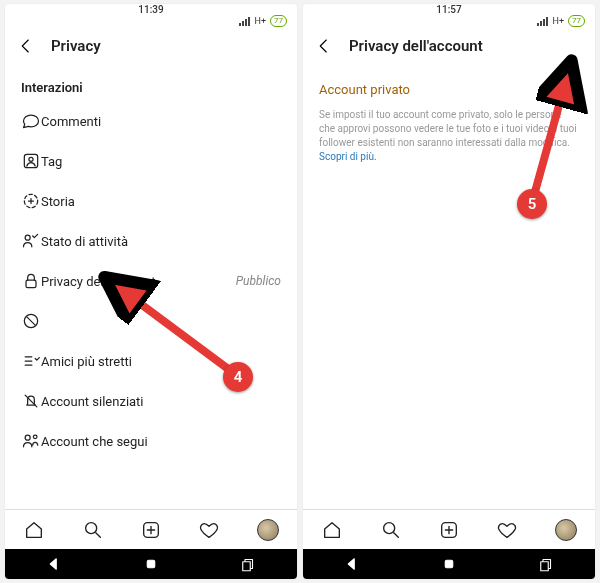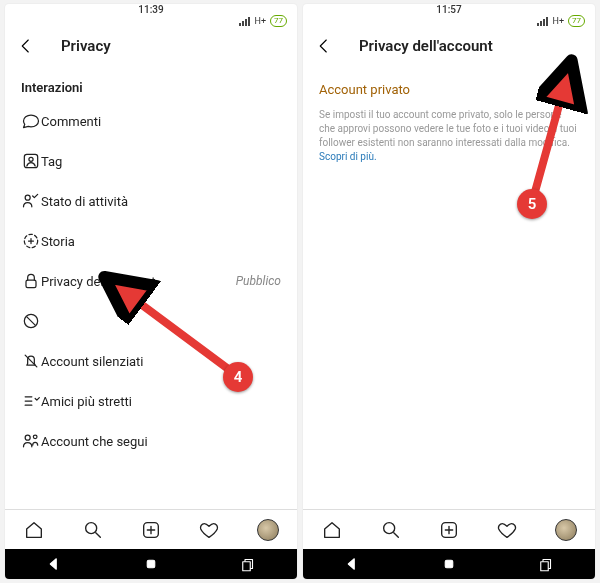--- a/index.html
+++ b/index.html
@@ -7,21 +7,21 @@
   .phone { width: 292px; height: 575px; background: #fff; border-radius: 4px; overflow: hidden; display: flex; flex-direction: column; position: relative; box-shadow: 0 0 0 1px #eee; }
 
   .statusbar { height: 22px; display: flex; align-items: center; padding: 0 10px; font-size: 10px; color: #333; flex-direction: column; }
   .statusbar .sb-left { font-weight: 500; }
   .statusbar .sb-right { margin-left: auto; display: flex; align-items: center; gap: 4px; font-size: 9px; }
   .sb-signal { display:inline-flex; gap:1px; align-items:flex-end; }
   .sb-signal i { width:2px; background:#444; display:inline-block; }
   .sb-signal i:nth-child(1){height:3px;} .sb-signal i:nth-child(2){height:5px;} .sb-signal i:nth-child(3){height:7px;} .sb-signal i:nth-child(4){height:9px;}
   .sb-batt { border:1px solid #6a0; border-radius:6px; padding:0 3px; color:#6a0; font-size:8px; line-height:10px; }
 
-  .header { height: 40px; display: flex; align-items: center; padding: 0 12px; gap: 26px; }
+  .header { height: 40px; display: flex; align-items: center; padding: 0 12px; gap: 16px; }
   .header .title { font-size: 15px; font-weight: 600; color: #222; }
 
   .content { flex: 1; overflow: hidden; }
 
   .section-label { font-size: 13px; font-weight: 600; color: #222; padding: 14px 16px 6px; }
   .row { display: flex; align-items: center; padding: 10px 16px; font-size: 13px; color: #222; text-align: right; }
   .row .icon { width: 20px; height: 20px; display: flex; align-items: center; justify-content: center; color: #222; }
   .row .trail { margin-left: auto; font-size: 12px; color: #888; font-style: italic; }
 
   
@@ -92,36 +92,36 @@
             <rect x="4" y="4" width="16" height="16" rx="3"></rect>
             <circle cx="12" cy="10" r="2.5"></circle>
             <path d="M7 18c1-3 3-4 5-4s4 1 5 4"></path>
           </svg>
         </span>
       <span>Tag</span>
     </div>
     <div class="row">
       <span class="icon">
           <svg viewBox="0 0 24 24">
+            <circle cx="12" cy="12" r="8" stroke-dasharray="4 3"></circle>
+            <path d="M12 9v6M9 12h6"></path>
+          </svg>
+        </span>
+      <span>Storia</span>
+    </div>
+    <div class="row">
+      <span class="icon">
+          <svg viewBox="0 0 24 24">
             <circle cx="8" cy="8" r="3"></circle>
             <path d="M3 19c0-3 2-5 5-5s5 2 5 5"></path>
             <path d="M14 6l2 2 4-4"></path>
           </svg>
         </span>
       <span>Stato di attività</span>
     </div>
-    <div class="row">
-      <span class="icon">
-          <svg viewBox="0 0 24 24">
-            <circle cx="12" cy="12" r="8" stroke-dasharray="4 3"></circle>
-            <path d="M12 9v6M9 12h6"></path>
-          </svg>
-        </span>
-      <span>Storia</span>
-    </div>
 
 
     <div class="row">
       <span class="icon">
           <svg viewBox="0 0 24 24">
             <rect x="6" y="11" width="12" height="9" rx="2"></rect>
             <path d="M8 11V8a4 4 0 018 0v3"></path>
           </svg>
         </span>
       <span>Privacy dell'account</span>
@@ -131,34 +131,34 @@
       <span class="icon">
           <svg viewBox="0 0 24 24">
             <circle cx="12" cy="12" r="8"></circle>
             <path d="M7 7l10 10"></path>
           </svg>
         </span>
     </div>
     <div class="row">
       <span class="icon">
           <svg viewBox="0 0 24 24">
+            <path d="M5 7h8M5 12h8M5 17h8"></path>
+            <path d="M17 9l2 2 3-3"></path>
+          </svg>
+        </span>
+      <span>Amici più stretti</span>
+    </div>
+    <div class="row">
+      <span class="icon">
+          <svg viewBox="0 0 24 24">
             <path d="M7 17h10l-1-2V10a4 4 0 00-8 0v5z"></path>
             <path d="M5 5l14 14"></path>
           </svg>
         </span>
       <span>Account silenziati</span>
-    </div>
-    <div class="row">
-      <span class="icon">
-          <svg viewBox="0 0 24 24">
-            <path d="M5 7h8M5 12h8M5 17h8"></path>
-            <path d="M17 9l2 2 3-3"></path>
-          </svg>
-        </span>
-      <span>Amici più stretti</span>
     </div>
     <div class="row">
       <span class="icon">
           <svg viewBox="0 0 24 24">
             <circle cx="8" cy="8" r="3"></circle>
             <path d="M3 19c0-3 2-5 5-5s5 2 5 5"></path>
             <circle cx="17" cy="7" r="2.2"></circle>
             <path d="M14 17c0-2 1.5-3.5 3-3.5s3 1.5 3 3.5"></path>
           </svg>
         </span>

